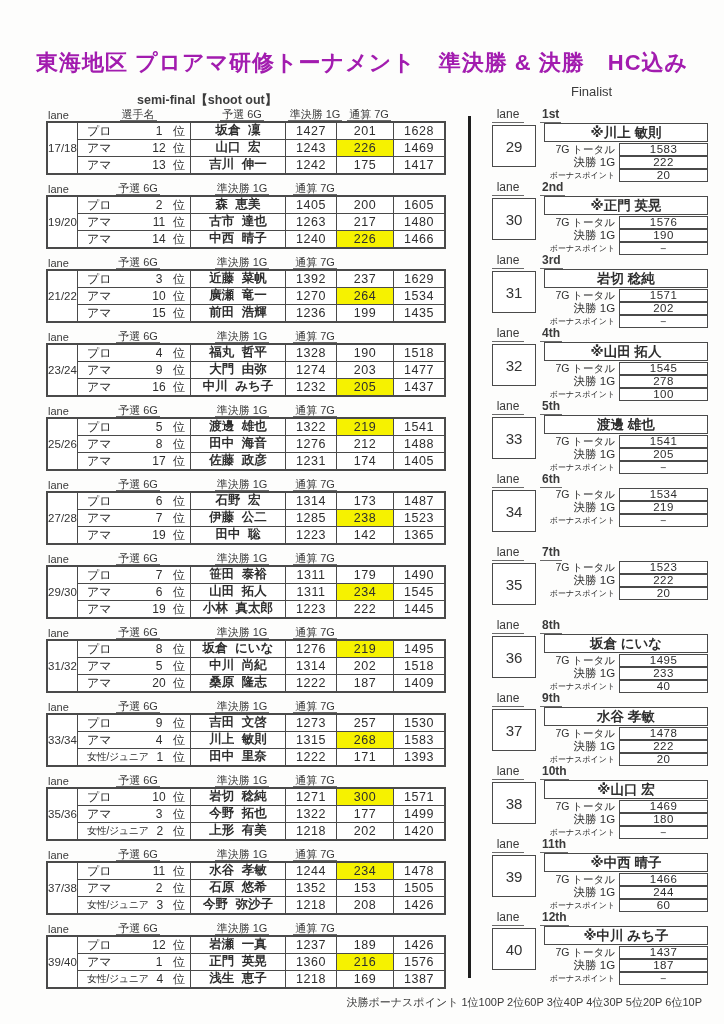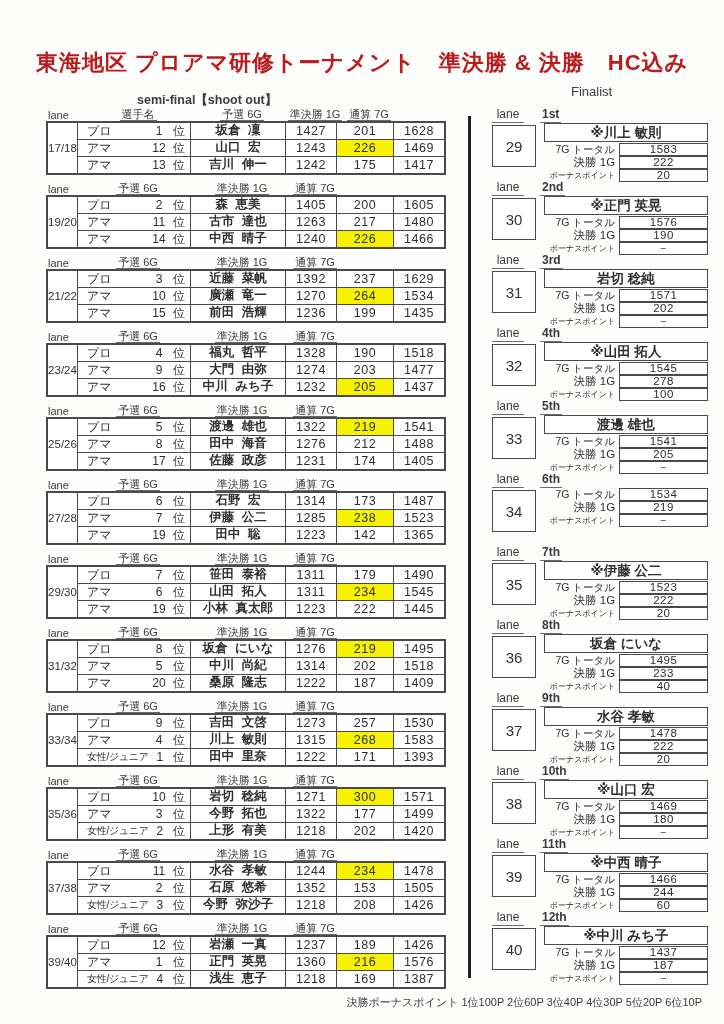--- a/index.html
+++ b/index.html
@@ -3,21 +3,21 @@
 <meta charset="utf-8">
 <style>
   html,body { margin:0; padding:0; }
   body {
     width:724px; height:1024px; background:#fdfdfc; position:relative;
     font-family:"Liberation Sans","DejaVu Sans",sans-serif; color:#2e2e2e;
     overflow:hidden;
   }
   .title {
     position:absolute; top:48px; left:0; width:724px; text-align:center;
-    font-size:22px; font-weight:bold; color:#b91c1c; letter-spacing:1px; white-space:nowrap;
+    font-size:22px; font-weight:bold; color:#a21caf; letter-spacing:1px; white-space:nowrap;
   }
   .semi-heading { position:absolute; top:92px; left:137px; font-size:12.5px; font-weight:600; color:#3c3c3c; }
   .finalist-heading { position:absolute; top:84px; left:571px; font-size:13px; color:#3c3c3c; }
 
   
   .left-col { position:absolute; left:46px; top:108px; width:410px; }
   .group { margin-bottom:7px; }
   .ghead {
     display:grid; grid-template-columns:36px 112px 96px 50px 58px 50px;
     font-size:11px; height:13px; line-height:12px; align-items:end; color:#3a3a3a;
@@ -821,21 +821,20 @@
     </div>
 
     <div class="fblock">
       <div class="fhead">
         <span class="lane-l">lane</span>
         <span class="place">7th</span>
       </div>
       <div class="fbody">
         <div class="lanebox">35</div>
         <div class="ftable">
-          <div class="fname">※伊藤 公二</div>
           <div class="frow">
             <span class="flabel">7G トータル</span>
             <span class="fval">1523</span>
           </div>
           <div class="frow">
             <span class="flabel mid">決勝 1G</span>
             <span class="fval">222</span>
           </div>
           <div class="frow">
             <span class="flabel bonus-l">ボーナスポイント</span>

